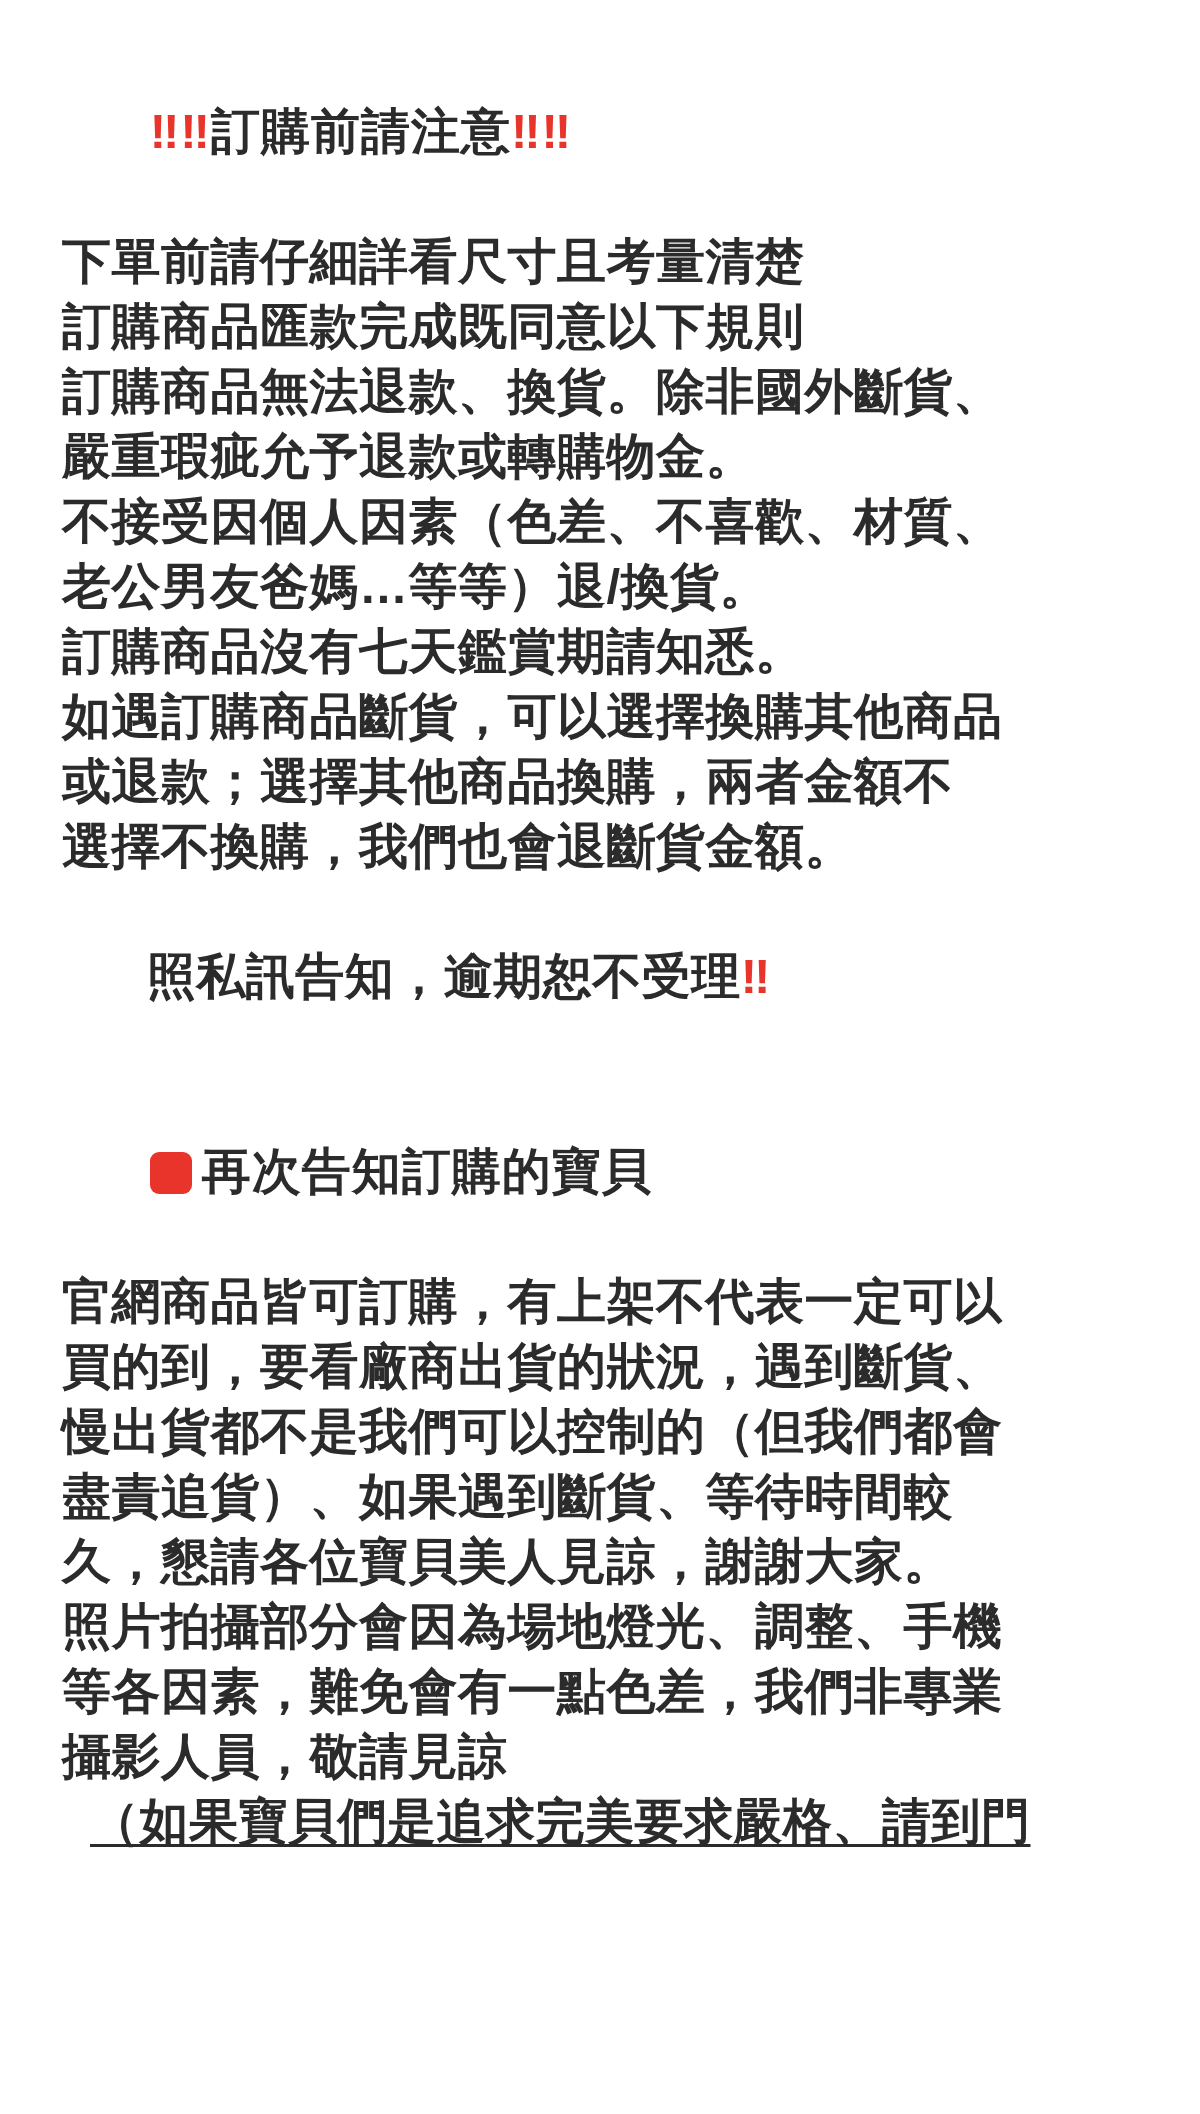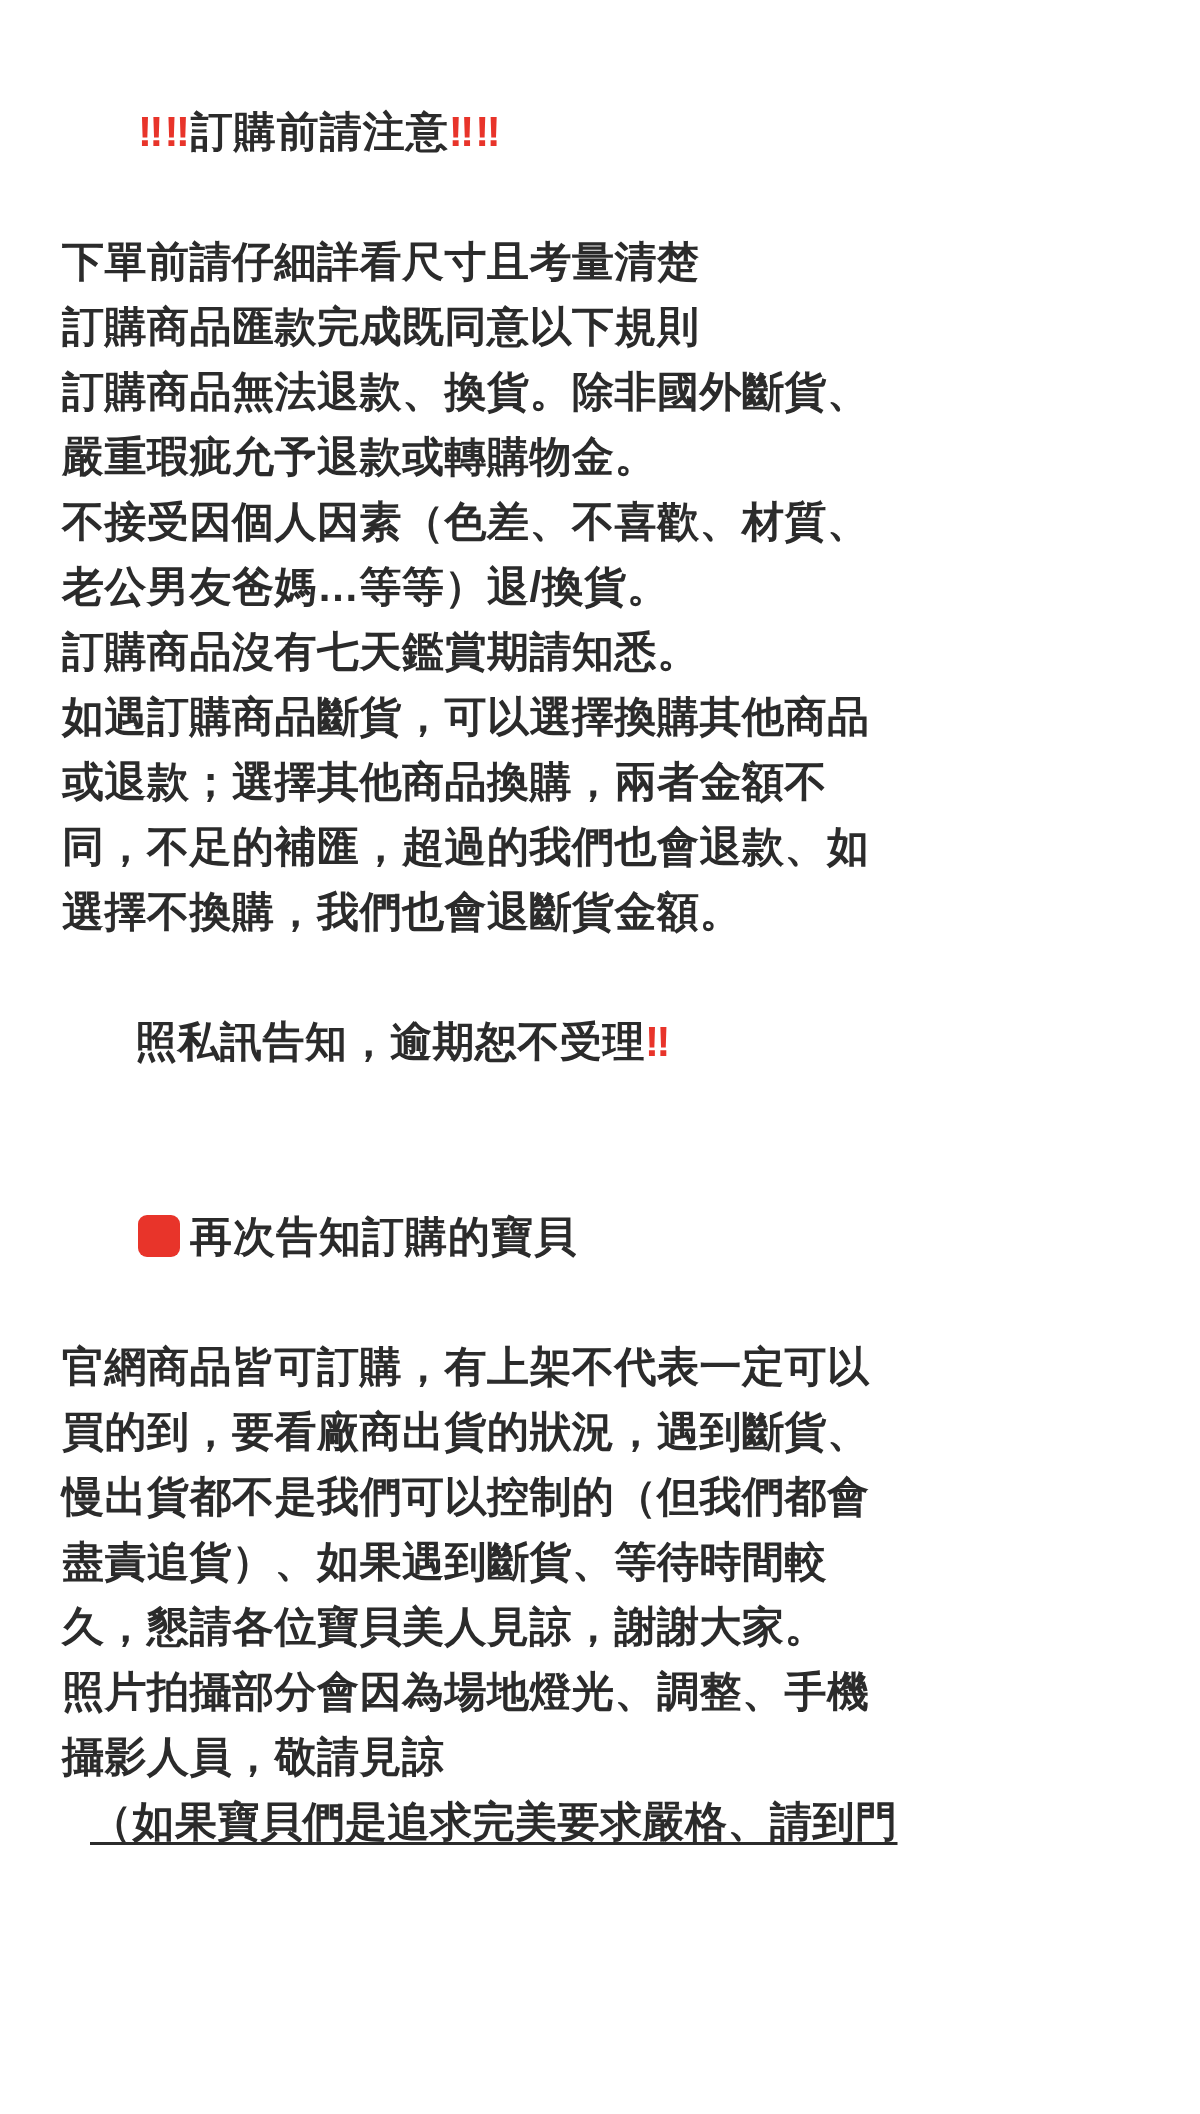--- a/index.html
+++ b/index.html
@@ -19,21 +19,21 @@
     min-height: 2114px;
     box-sizing: border-box;
     padding: 34px 52px 40px 62px;
     background: #ffffff;
   }
   .notice-block {
     display: block;
   }
   .line {
     display: block;
-    font-size: 42px;
+    font-size: 49px;
     line-height: 65px;
     letter-spacing: 0.5px;
     white-space: pre;
     font-weight: 700;
     color: #2b2b2b;
   }
   .heading-line {
     font-weight: 700;
     letter-spacing: 1px;
   }
@@ -69,35 +69,35 @@
 
     <div class="line">下單前請仔細詳看尺寸且考量清楚</div>
     <div class="line">訂購商品匯款完成既同意以下規則</div>
     <div class="line">訂購商品無法退款、換貨。除非國外斷貨、</div>
     <div class="line">嚴重瑕疵允予退款或轉購物金。</div>
     <div class="line">不接受因個人因素（色差、不喜歡、材質、</div>
     <div class="line">老公男友爸媽…等等）退/換貨。</div>
     <div class="line">訂購商品沒有七天鑑賞期請知悉。</div>
     <div class="line">如遇訂購商品斷貨，可以選擇換購其他商品</div>
     <div class="line">或退款；選擇其他商品換購，兩者金額不</div>
-    <div class="line">同，不足的補匯，超過的我們也會退款、如</div>
     <div class="line">選擇不換購，我們也會退斷貨金額。</div>
 
     <div class="line">
       <span>照私訊告知，逾期恕不受理</span><span class="excl">‼</span>
     </div>
 
     <div class="line heading-line">
       <span class="stop-icon"></span><span>再次告知訂購的寶貝</span>
     </div>
 
     <div class="line">官網商品皆可訂購，有上架不代表一定可以</div>
     <div class="line">買的到，要看廠商出貨的狀況，遇到斷貨、</div>
     <div class="line">慢出貨都不是我們可以控制的（但我們都會</div>
     <div class="line">盡責追貨）、如果遇到斷貨、等待時間較</div>
     <div class="line">久，懇請各位寶貝美人見諒，謝謝大家。</div>
     <div class="line">照片拍攝部分會因為場地燈光、調整、手機</div>
+    <div class="line">等各因素，難免會有一點色差，我們非專業</div>
     <div class="line">攝影人員，敬請見諒</div>
 
     <div class="line underline">（如果寶貝們是追求完美要求嚴格、請到門</div>
 
   </div>
 </div>
 
 </body></html>

